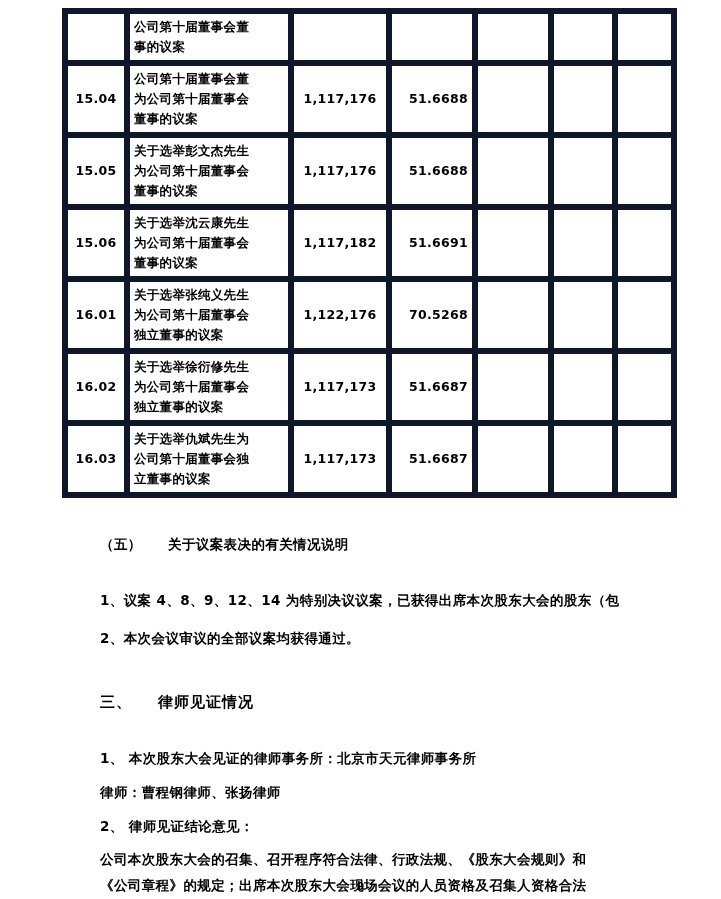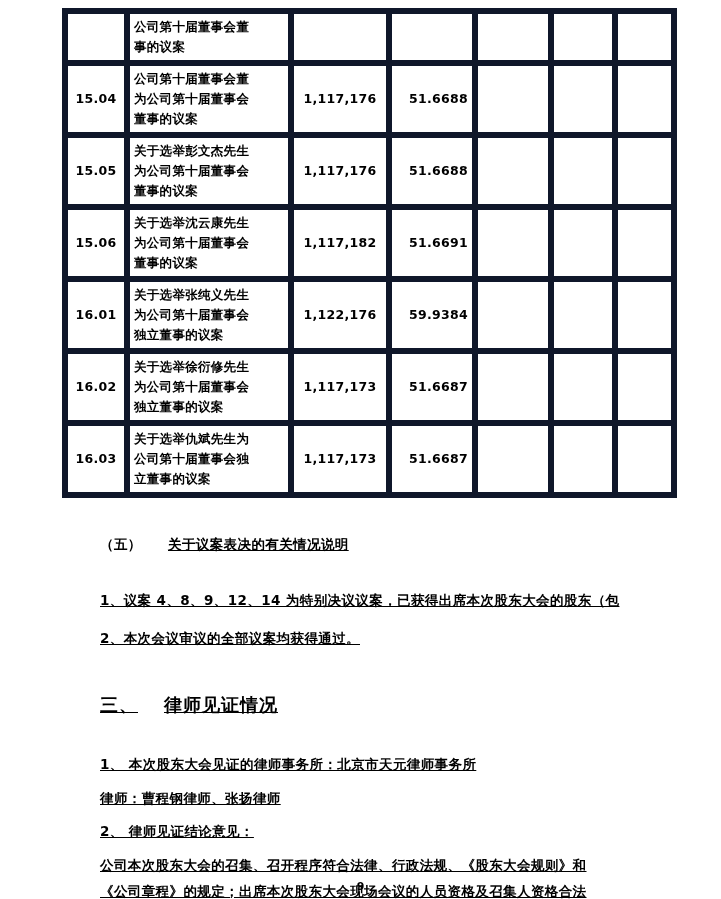--- a/index.html
+++ b/index.html
@@ -54,41 +54,40 @@
   }
 
   
   .para {
     font-size: 13.5px;
     line-height: 1.9;
     margin: 0;
     font-weight: bold;
     letter-spacing: 0.4px;
     font-family: "DejaVu Sans", "Liberation Sans", sans-serif;
-    text-decoration: underline;
   }
 
   .sec-head {
     margin: 34px 0 0 100px;
     font-size: 13.5px;
     font-weight: bold;
   }
   .gap-lg { margin-top: 30px; }
   .gap-md { margin-top: 8px; }
   .gap-sm { margin-top: 13px; }
 
   .indent-hang {
     margin-left: 100px;
     margin-right: 55px;
     text-indent: 0;
   }
 
   .heading-3 {
     margin: 36px 0 0 100px;
-    font-size: 18px;
+    font-size: 15px;
     font-weight: bold;
     letter-spacing: 1px;
   }
   .heading-3 .hd-num { margin-right: 26px; }
 
   .para-a {
     margin-left: 100px;
     margin-right: 55px;
   }
   .page-num {
@@ -165,21 +164,21 @@
       </tr>
 
       <tr>
         <td class="col-no">16.01</td>
         <td class="col-item">
           <span class="item-text">关于选举张纯义先生</span>
           <span class="item-text">为公司第十届董事会</span>
           <span class="item-text">独立董事的议案</span>
         </td>
         <td class="col-num">1,122,176</td>
-        <td class="col-pct">59.9384</td>
+        <td class="col-pct">70.5268</td>
         <td class="col-x"></td>
         <td class="col-y"></td>
         <td class="col-z"></td>
       </tr>
 
       <tr>
         <td class="col-no">16.02</td>
         <td class="col-item">
           <span class="item-text">关于选举徐衍修先生</span>
           <span class="item-text">为公司第十届董事会</span>

